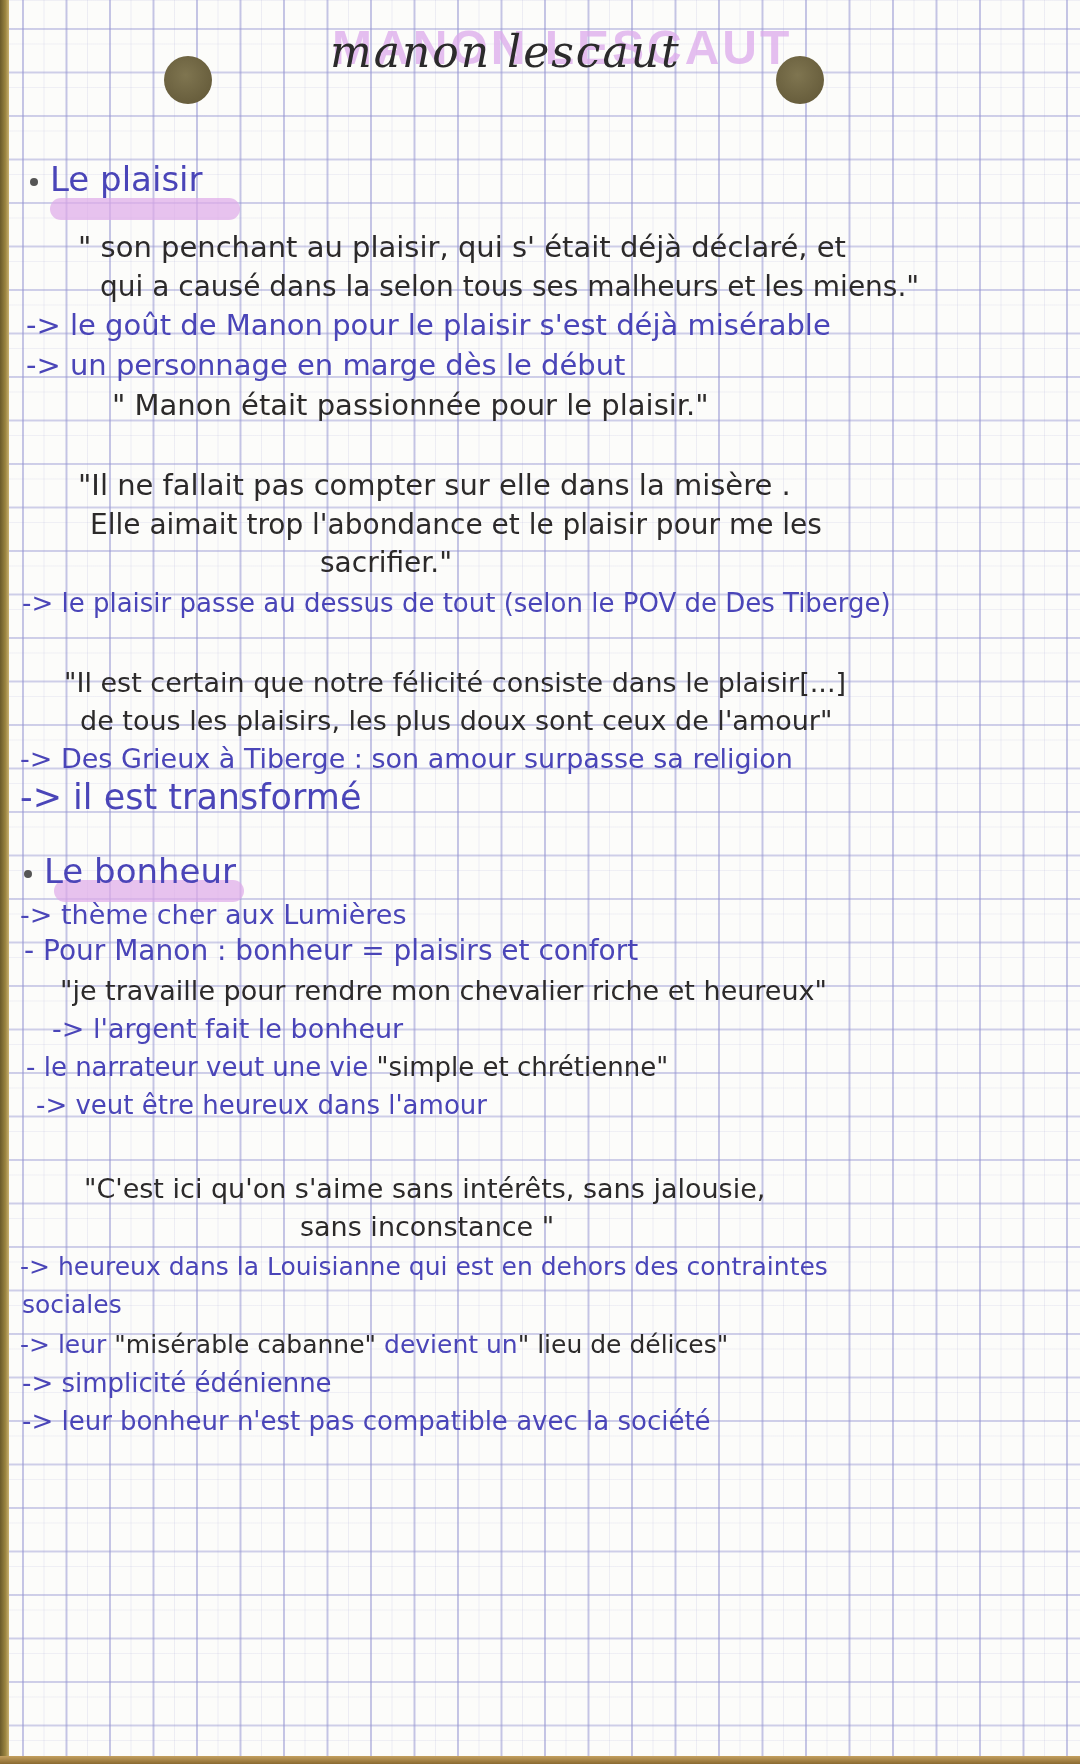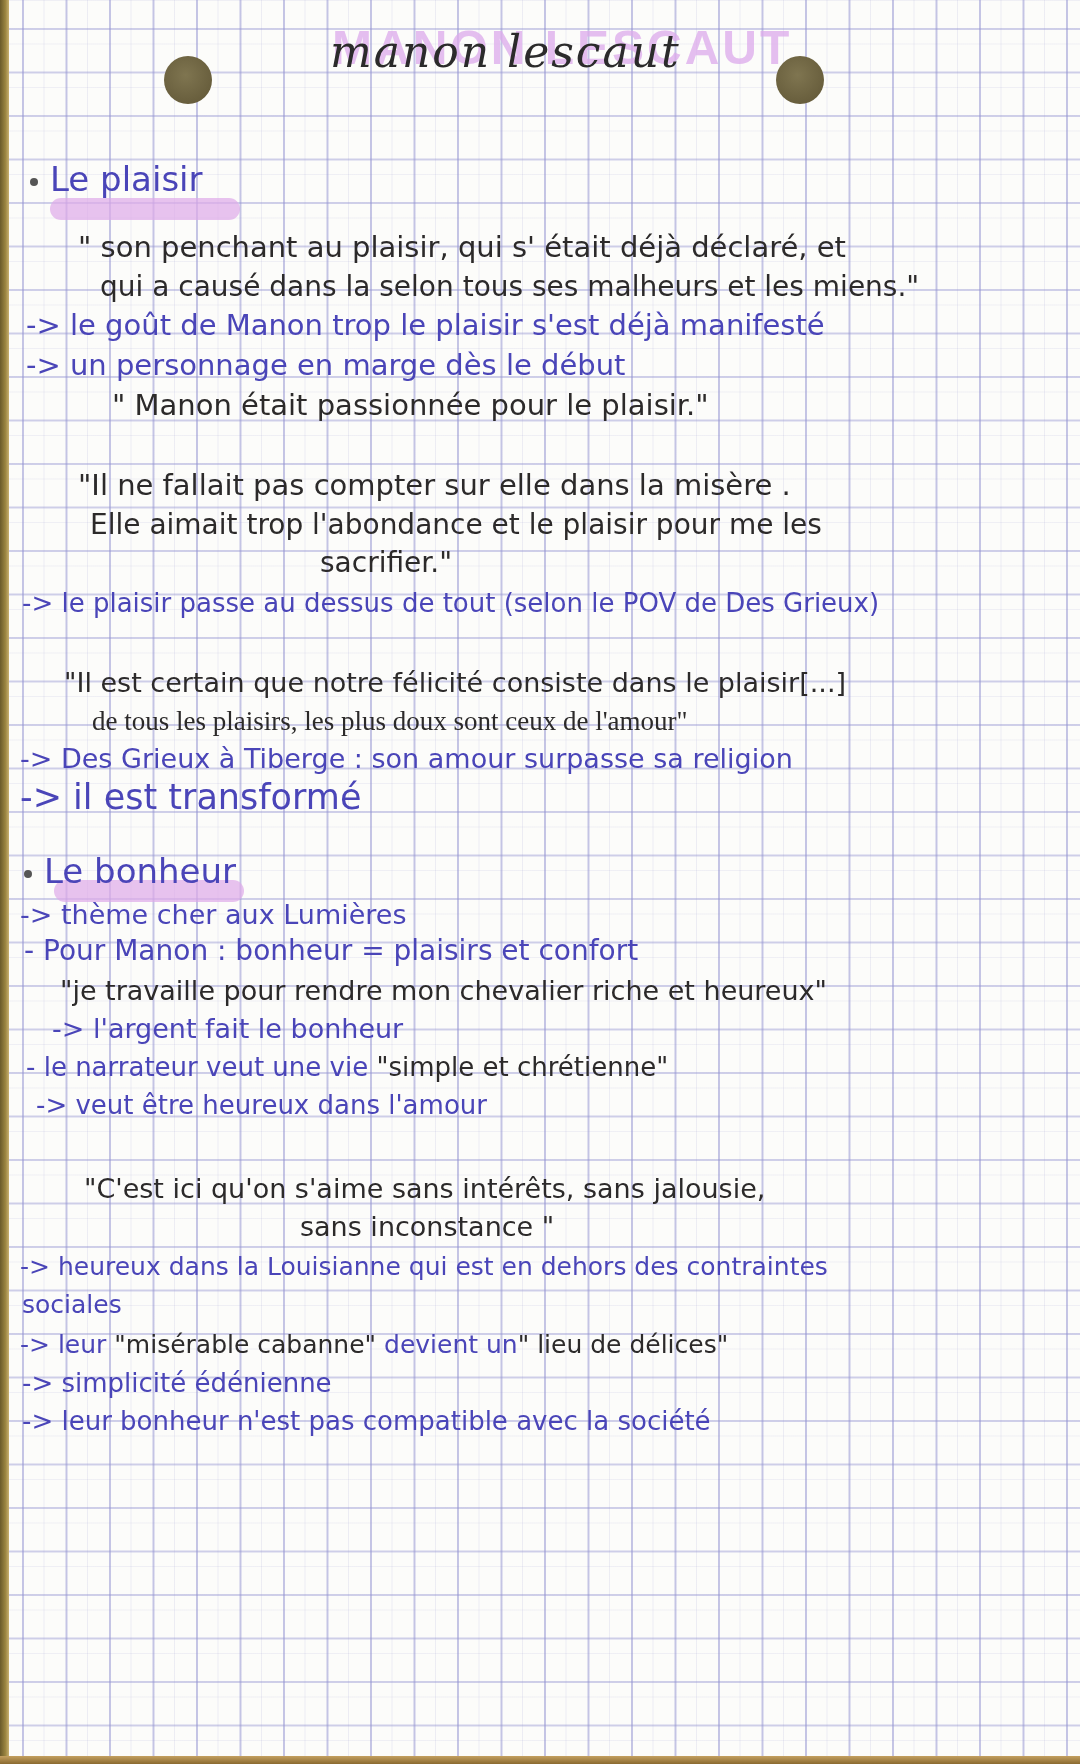--- a/index.html
+++ b/index.html
@@ -74,31 +74,31 @@
   <div class="title-fg">manon lescaut</div>
 </div>
 
 <div class="highlight" style="left:50px; top:198px; width:190px;"></div>
 <div class="line blue heading" style="left:30px; top:160px;">
   <span class="bullet"></span><span>Le plaisir</span>
 </div>
 
 <div class="line black" style="left:78px; top:228px; font-size:29px;">" son penchant au plaisir, qui s' était déjà déclaré, et</div>
 <div class="line black" style="left:100px; top:268px; font-size:28px;">qui a causé dans la selon tous ses malheurs et les miens."</div>
-<div class="line blue" style="left:26px; top:306px; font-size:29px;"><span>-&gt;</span> <span>le goût de Manon trop le plaisir s'est déjà manifesté</span></div>
+<div class="line blue" style="left:26px; top:306px; font-size:29px;"><span>-&gt;</span> <span>le goût de Manon pour le plaisir s'est déjà misérable</span></div>
 <div class="line blue" style="left:26px; top:346px; font-size:29px;"><span>-&gt;</span> <span>un personnage en marge dès le début</span></div>
 <div class="line black" style="left:112px; top:386px; font-size:29px;">" Manon était passionnée pour le plaisir."</div>
 
 <div class="line black" style="left:78px; top:466px; font-size:29px;">"Il ne fallait pas compter sur elle dans la misère .</div>
 <div class="line black" style="left:90px; top:506px; font-size:28px;">Elle aimait trop l'abondance et le plaisir pour me les</div>
 <div class="line black" style="left:320px; top:544px; font-size:28px;">sacrifier."</div>
-<div class="line blue" style="left:22px; top:584px; font-size:26px;"><span>-&gt;</span> <span>le plaisir passe au dessus de tout (selon le POV de Des Grieux)</span></div>
+<div class="line blue" style="left:22px; top:584px; font-size:26px;"><span>-&gt;</span> <span>le plaisir passe au dessus de tout (selon le POV de Des Tiberge)</span></div>
 
 <div class="line black" style="left:64px; top:664px; font-size:27px;">"Il est certain que notre félicité consiste dans le plaisir[...]</div>
-<div class="line black" style="left:92px; top:702px; font-size:27px;font-family:Liberation Serif, serif;">de tous les plaisirs, les plus doux sont ceux de l'amour"</div>
+<div class="line black" style="left:80px; top:702px; font-size:27px;">de tous les plaisirs, les plus doux sont ceux de l'amour"</div>
 <div class="line blue" style="left:20px; top:740px; font-size:27px;"><span>-&gt;</span> <span>Des Grieux à Tiberge : son amour surpasse sa religion</span></div>
 <div class="line blue" style="left:20px; top:778px; font-size:35px;"><span>-&gt;</span> <span>il est transformé</span></div>
 
 <div class="highlight" style="left:54px; top:880px; width:190px;"></div>
 <div class="line blue heading" style="left:24px; top:852px;">
   <span class="bullet"></span><span>Le bonheur</span>
 </div>
 
 <div class="line blue" style="left:20px; top:896px; font-size:27px;"><span>-&gt;</span> <span>thème cher aux Lumières</span></div>
 <div class="line blue" style="left:24px; top:932px; font-size:28px;"><span>-</span> <span>Pour Manon : bonheur = plaisirs et confort</span></div>

